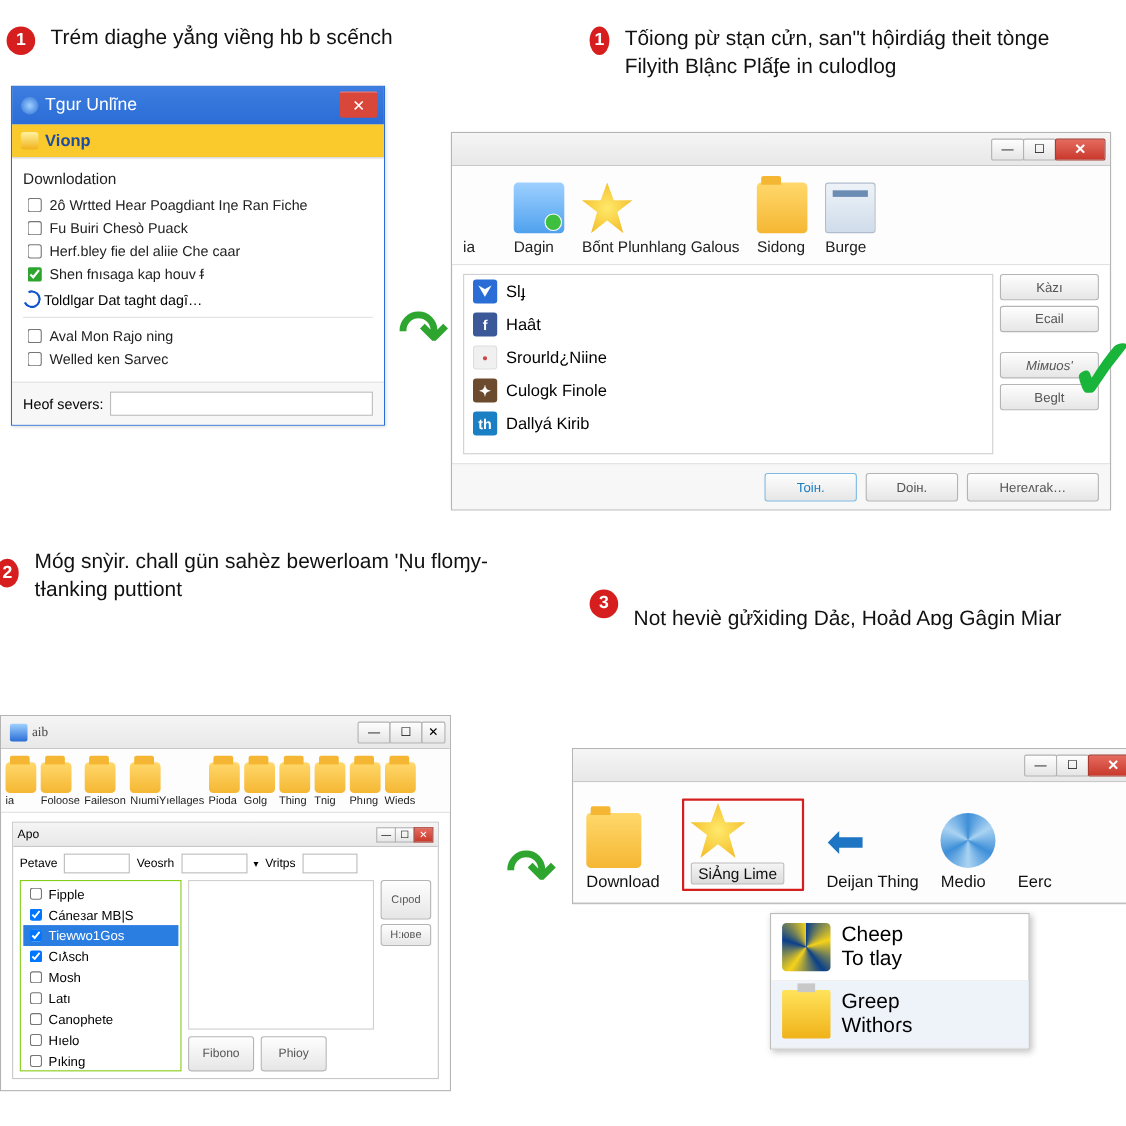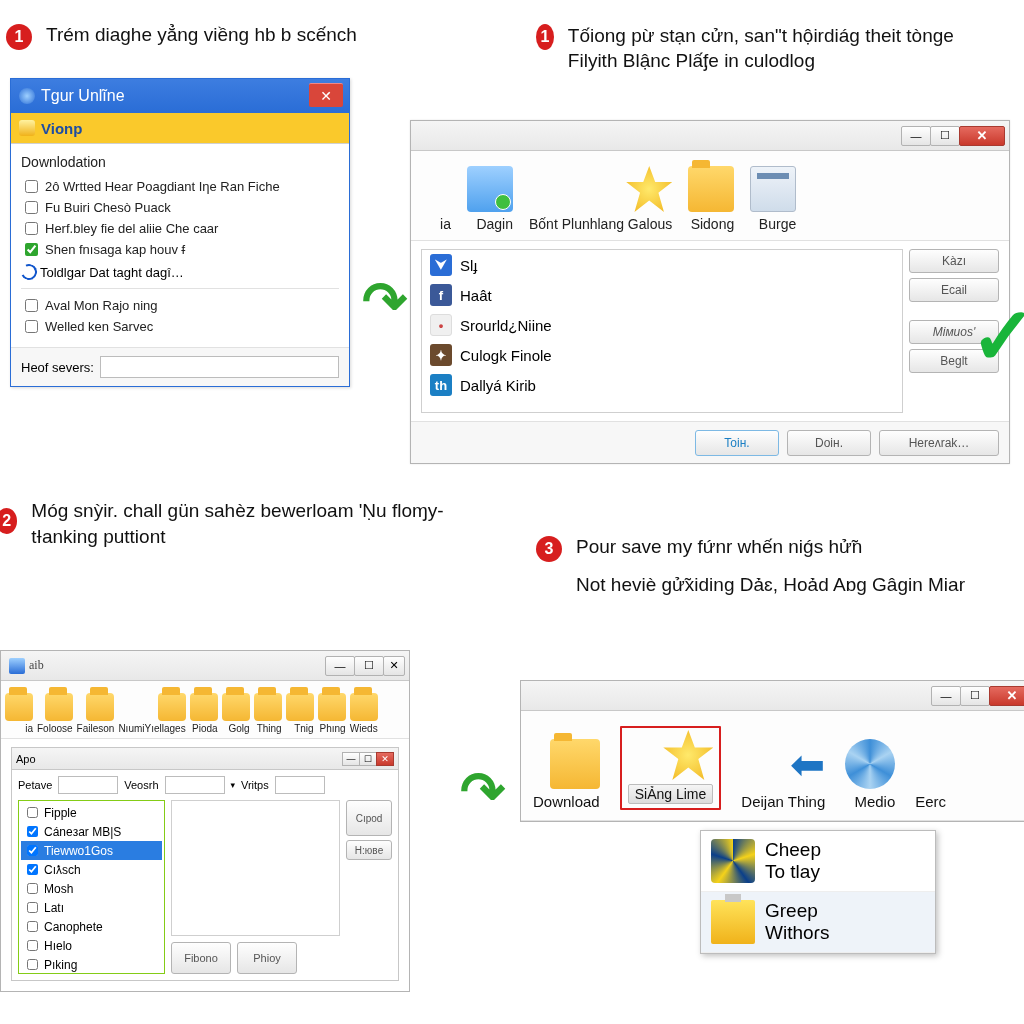--- a/index.html
+++ b/index.html
@@ -21,21 +21,21 @@
   .dlg1-body hr { border: none; border-top: 1px solid #e1e1e1; margin: 6px 0; }
   .dlg1-foot { display: flex; align-items: center; gap: 6px; padding: 8px 10px; background:#f7f7f7; border-top: 1px solid #e1e1e1; font-size:13px;}
   .dlg1-foot input { flex: 1; height: 22px; border: 1px solid #bcbcbc; background: #fff; }
 
   
   .win2 { left: 410px; top: 120px; width: 600px; border: 1px solid #b4b4b4; background: #fff; box-shadow: 0 0 2px rgba(0,0,0,.1); }
   .win-titlebar { height: 30px; background: linear-gradient(#f5f5f5,#e8e8e8); border-bottom: 1px solid #c8c8c8; display: flex; justify-content: flex-end; align-items: center; padding-right: 4px; gap: 0; }
   .win-btn { width: 30px; height: 20px; border: 1px solid #b2b2b2; background: linear-gradient(#fefefe,#e5e5e5); display: flex; align-items: center; justify-content: center; font-size: 11px; border-radius: 2px; margin-left: -1px; }
   .win-btn.close { background: linear-gradient(#e56a5f,#c9392c); color: #fff; border-color:#a83a30; width:46px; font-size:13px; font-weight:bold;}
   .win2-toolbar { height: 90px; border-bottom: 1px solid #e1e1e1; display: flex; align-items: flex-end; padding: 6px 10px 8px 10px; gap: 16px; background:#fdfdfd;}
-  .tb-item { display: flex; flex-direction: column; align-items: flex-end; font-size: 14px; gap: 4px; color:#222; }
+  .tb-item { display: flex; flex-direction: column; align-items: flex-start; font-size: 14px; gap: 4px; color:#222; }
   .tb-icon { width: 46px; height: 46px; border-radius: 4px; }
   .ic-folder { background: linear-gradient(#ffd86b,#f5b733); border-radius: 4px; position:relative;}
   .ic-folder::before{content:"";position:absolute;top:-6px;left:4px;width:18px;height:8px;background:#f5b733;border-radius:2px 2px 0 0;}
   .ic-folder-open { background: linear-gradient(#9ed0ff,#4fa1ee); border-radius: 4px; position:relative;}
   .ic-folder-open::after{content:"";position:absolute;bottom:2px;right:2px;width:14px;height:14px;background:#3fbf3f;border-radius:50%;border:1px solid #fff;}
   .ic-star { background: radial-gradient(circle,#ffe96b,#f0b21a); clip-path: polygon(50% 0,63% 35%,100% 35%,70% 58%,82% 100%,50% 75%,18% 100%,30% 58%,0 35%,37% 35%); }
   .ic-app { background: linear-gradient(#eef3f9,#cfdcea); border:1px solid #b0bccb; border-radius:3px; position:relative;}
   .ic-app::after{content:"";position:absolute;top:6px;left:6px;right:6px;height:6px;background:#6c8db3;}
   .win2-body { display: flex; height: 180px; }
   .win2-list { flex: 1; margin: 8px 6px 8px 10px; border: 1px solid #cfcfcf; overflow: auto; background: #fff; }
@@ -73,21 +73,21 @@
   .win3-right { flex:1; display:flex; flex-direction:column;}
   .win3-canvas { flex:1; border:1px solid #cfcfcf; background:#fff;}
   .win3-bbar { display:flex; gap:6px; padding-top:6px; justify-content:flex-start;}
   .win3-bbar .btn3d { width:60px; height:32px; font-size:11px;}
 
   
   .win4 { left: 520px; top: 680px; width: 520px; border: 1px solid #b4b4b4; background: #fdfdfd; }
   .win4-toolbar { height: 110px; border-bottom: 1px solid #e1e1e1; display: flex; align-items: flex-end; padding: 8px 12px 10px 12px; gap: 20px; }
   .win4-toolbar .tb-item { font-size: 15px; gap:4px; color:#111;}
   .win4-toolbar .tb-icon { width: 50px; height: 50px; }
-  .sel-box { border: 2px solid #d71e1e; padding: 2px 6px 4px 6px; border-radius:1px;}
+  .sel-box { border: 2px solid #d71e1e; padding: 2px 16px 4px 6px; border-radius:1px;}
   .sel-label { background: linear-gradient(#f5f5f5,#dcdcdc); border:1px solid #bcbcbc; padding:1px 6px; border-radius:2px; font-size:14px;}
   .ic-arrow { font-size: 42px; color: #1e75c4; }
   .ic-wheel { width:50px;height:50px; background: conic-gradient(#3e8fd8,#aad3f2,#3e8fd8,#aad3f2,#3e8fd8,#aad3f2,#3e8fd8); border-radius:50%;}
   .win4-drop { position:absolute; left: 700px; top: 830px; width: 236px; border:1px solid #bcbcbc; background:#fff; box-shadow: 2px 2px 6px rgba(0,0,0,.25);}
   .win4-drop .di { display:flex; align-items:center; gap:10px; padding:8px 10px; font-size:19px; border-bottom:1px solid #eee;}
   .win4-drop .di .dicon { width:44px; height:44px; }
   .ic-pin { background: conic-gradient(#0a3f8a,#f5d21a,#0a3f8a,#f5d21a,#0a3f8a,#f5d21a); border-radius:4px;}
   .ic-usb { background: linear-gradient(#ffe35a,#f0b21a); border-radius:2px; position:relative;}
   .ic-usb::after{content:"";position:absolute;top:-6px;left:14px;width:16px;height:8px;background:#c8c8c8;}
 
@@ -227,21 +227,20 @@
 
 <div class="abs" style="left:0; top:508px; display:flex; gap:14px; align-items:flex-start; width:480px;">
   <span class="num-badge" style="margin-left:-4px">2</span>
   <span class="step-text" style="margin-top:-10px; line-height:1.35">Móg snỳir. chall gün sahèz bewerloam 'Ṇu floɱy-tƗanking puttiont</span>
 </div>
 <div class="abs" style="left:44px; top:504px;"></div>
 
 <div class="abs" style="left:536px; top:536px; display:flex; gap:14px; align-items:flex-start; width:470px;">
   <span class="num-badge">3</span>
   <div>
-    <div class="step-text">Pour save my fứnr whến niǵs hử̃n</div>
     <div style="height:14px"></div>
     <div class="step-text" style="line-height:1.35">Not heviè gử̃xiding Dảɛ, Hoảd Aɒg Gâgin Miar</div>
   </div>
 </div>
 
 <div class="win3 abs">
   <div class="win-titlebar">
     <span class="small-icon" style="background:linear-gradient(#9ed0ff,#2a6dd6);border-radius:2px"></span>
     <span class="title-text" style="margin-left:4px">aib</span>
     <span class="win-btn">—</span>

